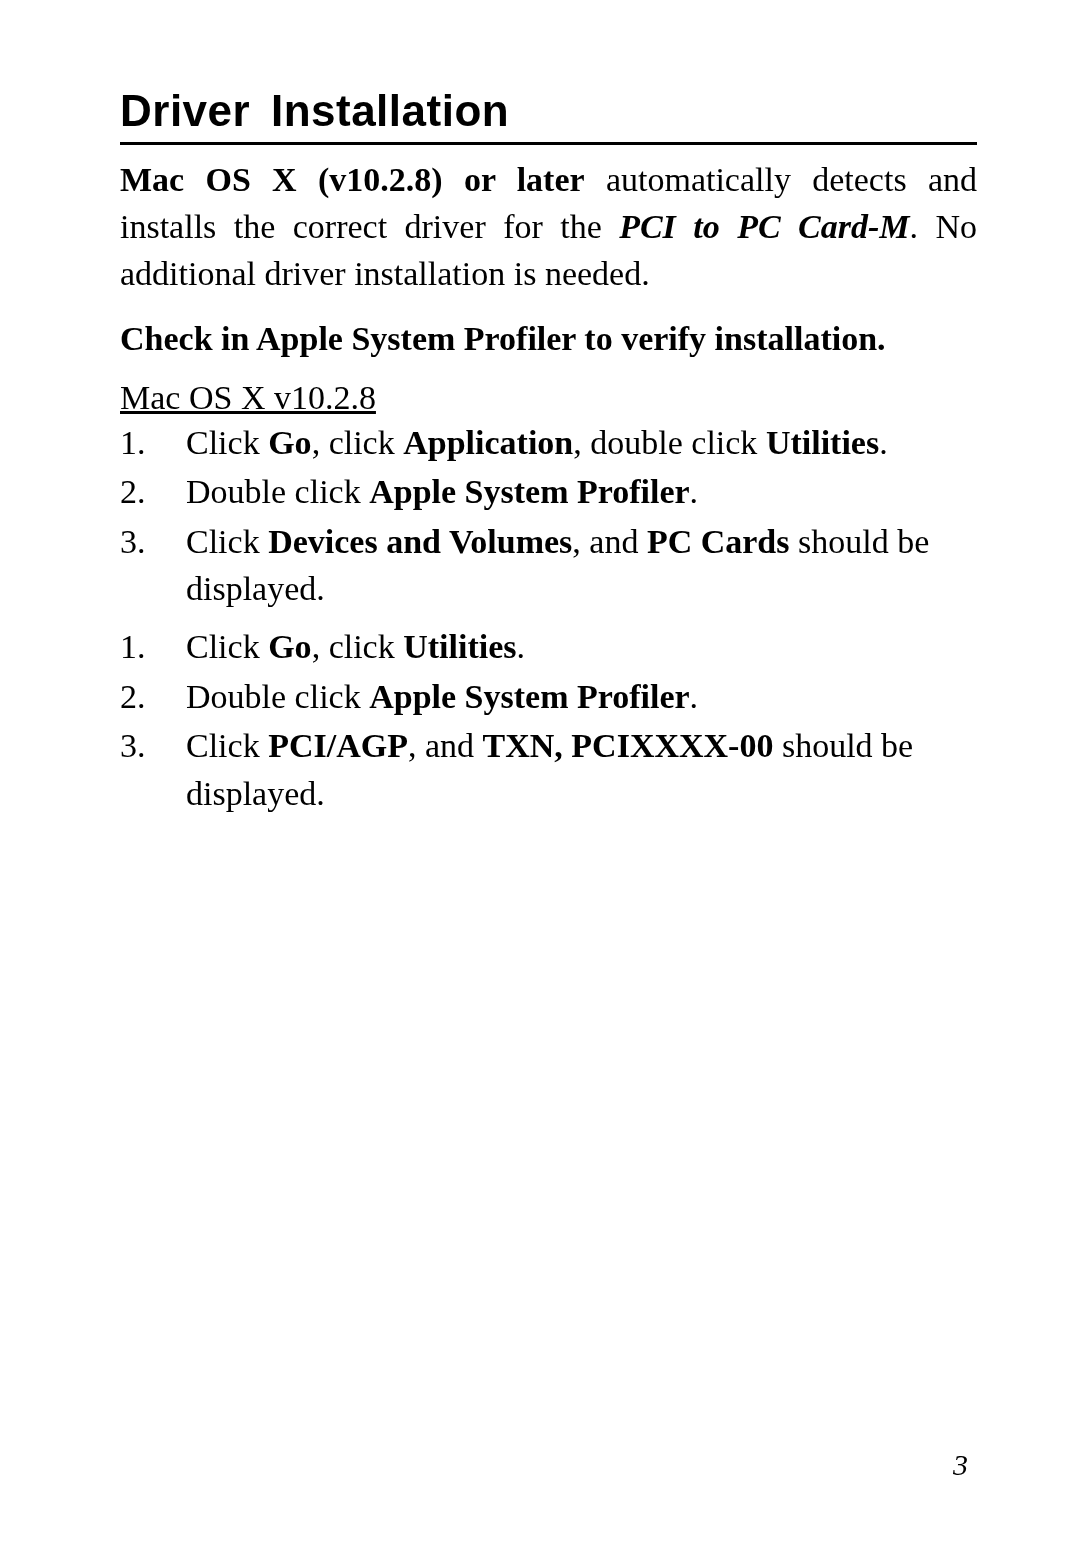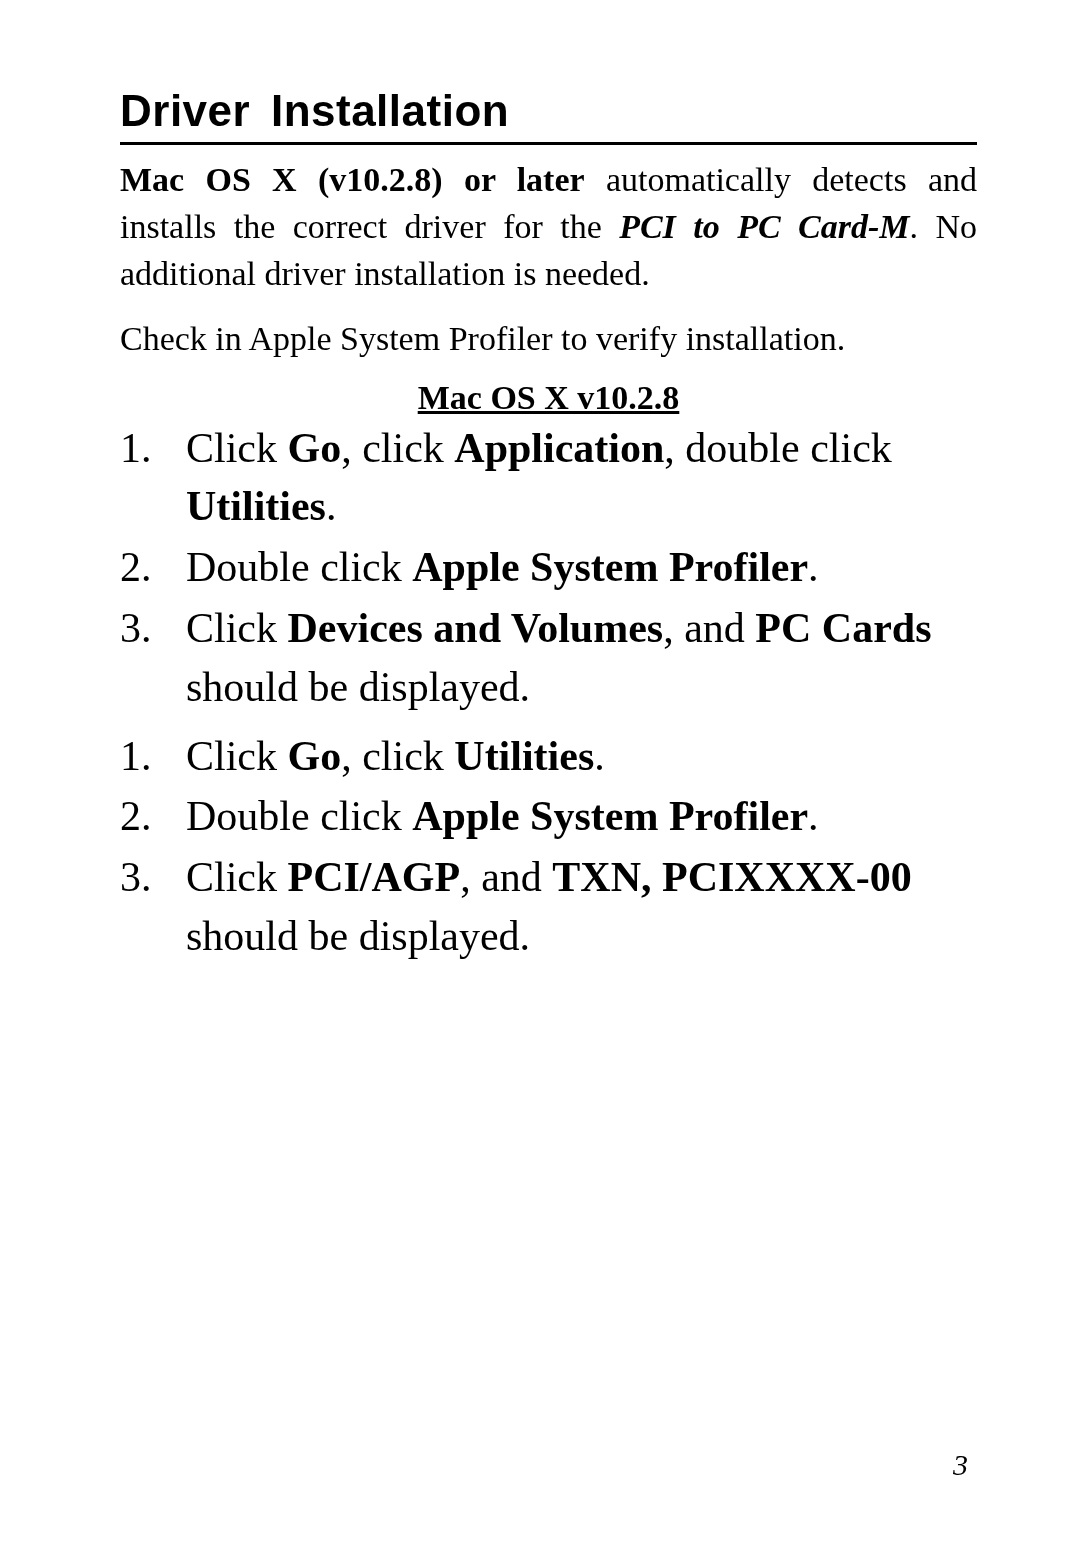--- a/index.html
+++ b/index.html
@@ -38,27 +38,26 @@
     font-weight: 700;
     font-size: 36px;
     display: inline-block;
     border-bottom: 3px solid #000;
     padding-bottom: 2px;
     margin: 22px 0 8px 0;
     letter-spacing: -0.5px;
   }
   .sub {
     font-size: 34px;
-    font-weight: 700;
+    font-weight: 400;
     text-decoration: underline;
     margin: 16px 0 2px 0;
-    text-align: center;
   }
   ol.steps {
-    font-size: 42px;
+    font-size: 34px;
     line-height: 1.4;
     margin: 0 0 10px 0;
     padding-left: 66px;
     list-style: none;
     counter-reset: step;
   }
   ol.steps > li {
     counter-increment: step;
     position: relative;
     margin: 2px 0;
@@ -85,21 +84,21 @@
 
 <div class="page">
 
   <div class="h1">Driver  Installation</div>
 
   <div class="para">
     <span class="b">Mac OS X (v10.2.8) or later</span><span> automatically detects and installs the correct driver for the </span><span class="i">PCI to PC Card-M</span><span>.  No additional driver installation is needed.</span>
   </div>
 
 
-  <div class="para" style="margin-top:10px;margin-bottom:6px;">Check in Apple System Profiler to verify installation.</div>
+  <div class="para" style="margin-top:10px;margin-bottom:6px;font-weight:bold;">Check in Apple System Profiler to verify installation.</div>
 
   <div class="sub">Mac OS X v10.2.8</div>
   <ol class="steps">
     <li>
       <span>Click </span><span class="b">Go</span><span>, click </span><span class="b">Application</span><span>, double click </span><span class="b">Utilities</span><span>.</span>
     </li>
     <li>
       <span>Double click </span><span class="b">Apple System Profiler</span><span>.</span>
     </li>
     <li>

